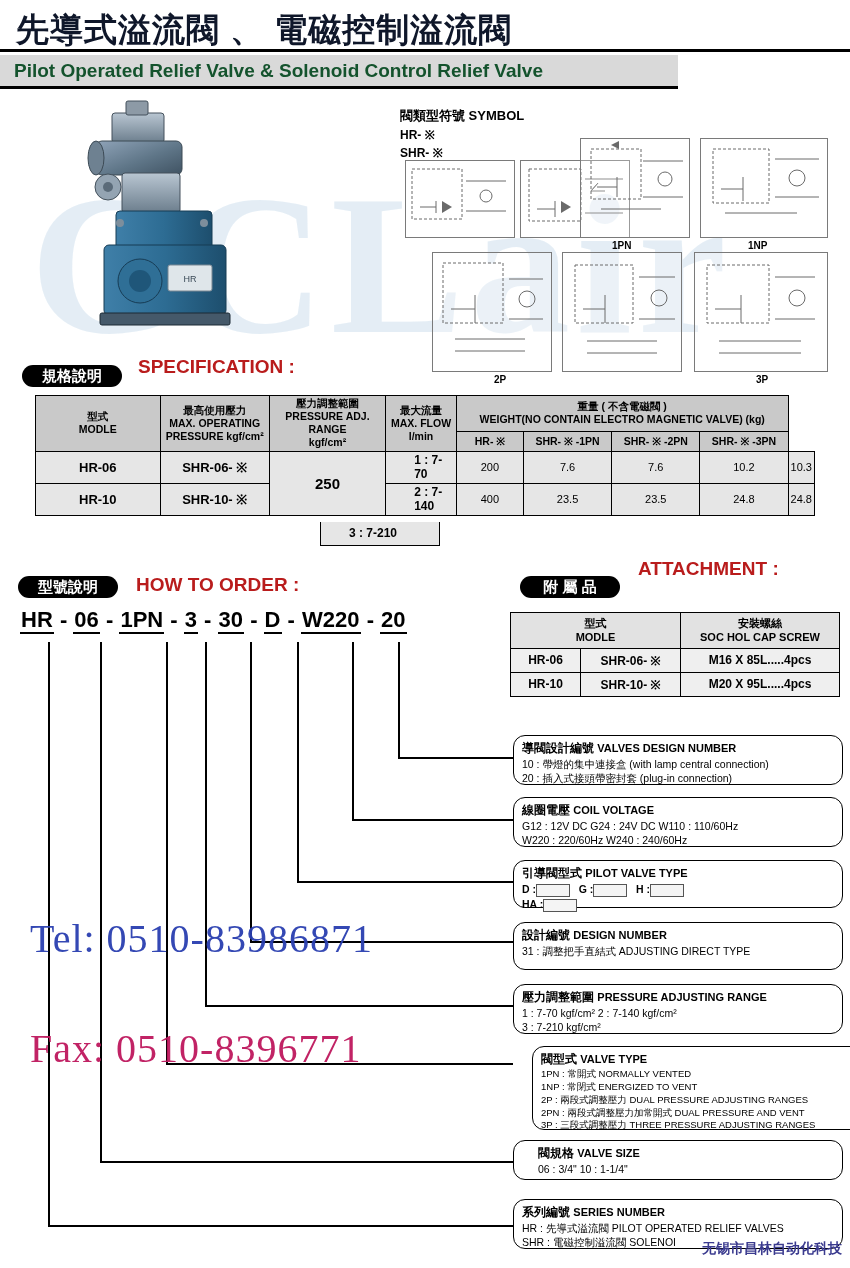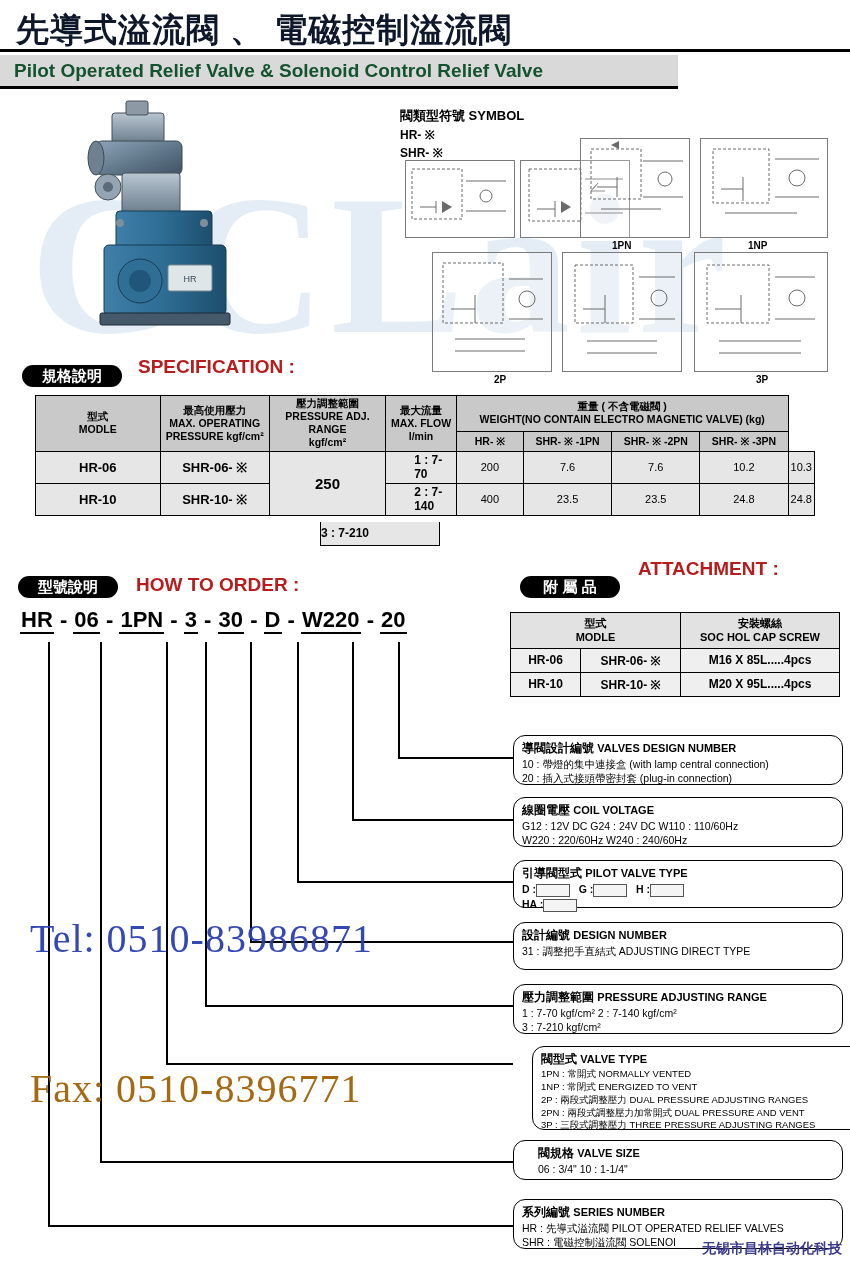--- a/index.html
+++ b/index.html
@@ -37,22 +37,22 @@
     letter-spacing:6px; pointer-events:none;
   }
   
   .tel {
     position:absolute; left:30px; top:915px;
     font-size:40px; color:#2a3fb0; font-family:"Liberation Serif", serif;
     letter-spacing:1px; opacity:.95;
   }
   .fax {
     position:absolute; left:30px; top:1025px;
-    font-size:40px; color:#a16207; font-family:"Liberation Serif", serif;
-    letter-spacing:1px; opacity:.95;margin-top:40px;
+    font-size:40px; color:#be185d; font-family:"Liberation Serif", serif;
+    letter-spacing:1px; opacity:.95;
   }
   .corp {
     position:absolute; right:8px; top:1240px;
     font-size:14px; color:#3b3b8f; font-weight:bold;
   }
   
   .photo {
     position:absolute; left:60px; top:95px; width:260px; height:250px;
   }
   
@@ -296,21 +296,21 @@
       <td>400</td>
       <td>23.5</td>
       <td>23.5</td>
       <td>24.8</td>
       <td>24.8</td>
     </tr>
 
   </tbody>
 </table>
 
-<div style="position:absolute; left:320px; top:522px; width:120px; height:24px; border:1px solid #000; border-top:none; background:#e6e6e6; font-weight:bold; font-size:12px; line-height:22px;">3 : 7-210</div>
+<div style="position:absolute; left:320px; top:522px; width:120px; height:24px; border:1px solid #000; border-top:none; background:#e6e6e6; font-weight:bold; font-size:12px; padding-left:28px; line-height:22px;">3 : 7-210</div>
 
 <div class="tag" style="left:18px; top:576px; width:100px;">型號說明</div>
 <div class="sect-title" style="left:136px; top:574px;">HOW TO ORDER :</div>
 
 <div class="order-code">
   <span class="u">HR</span> -
   <span class="u">06</span> -
   <span class="u">1PN</span> -
   <span class="u">3</span> -
   <span class="u">30</span> -

